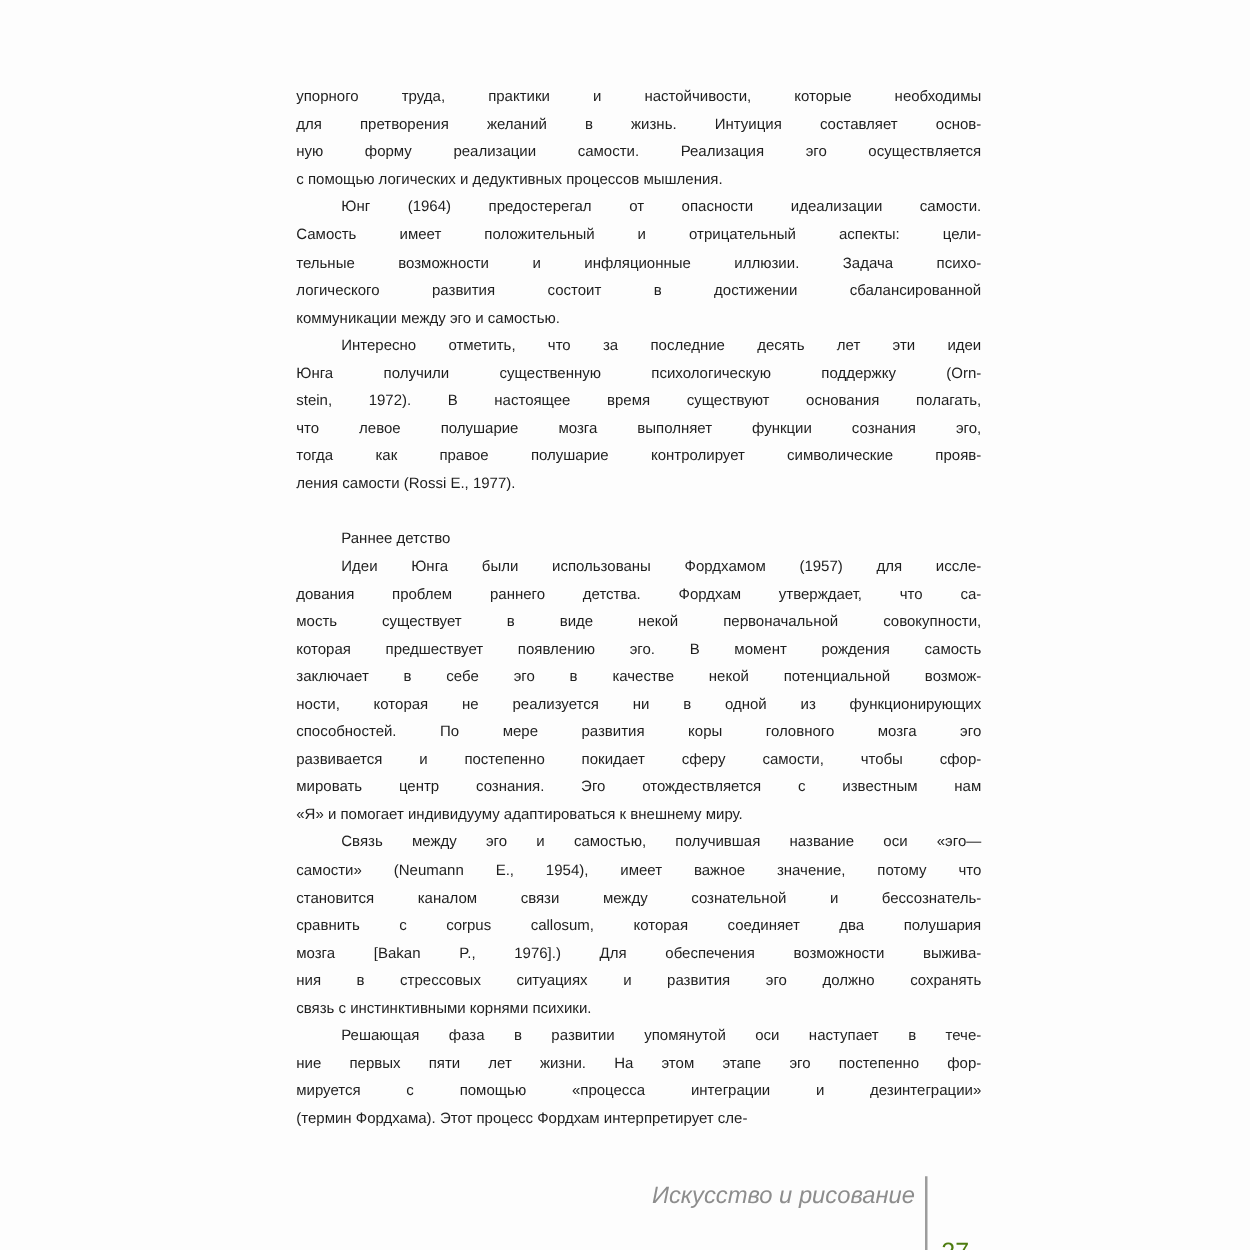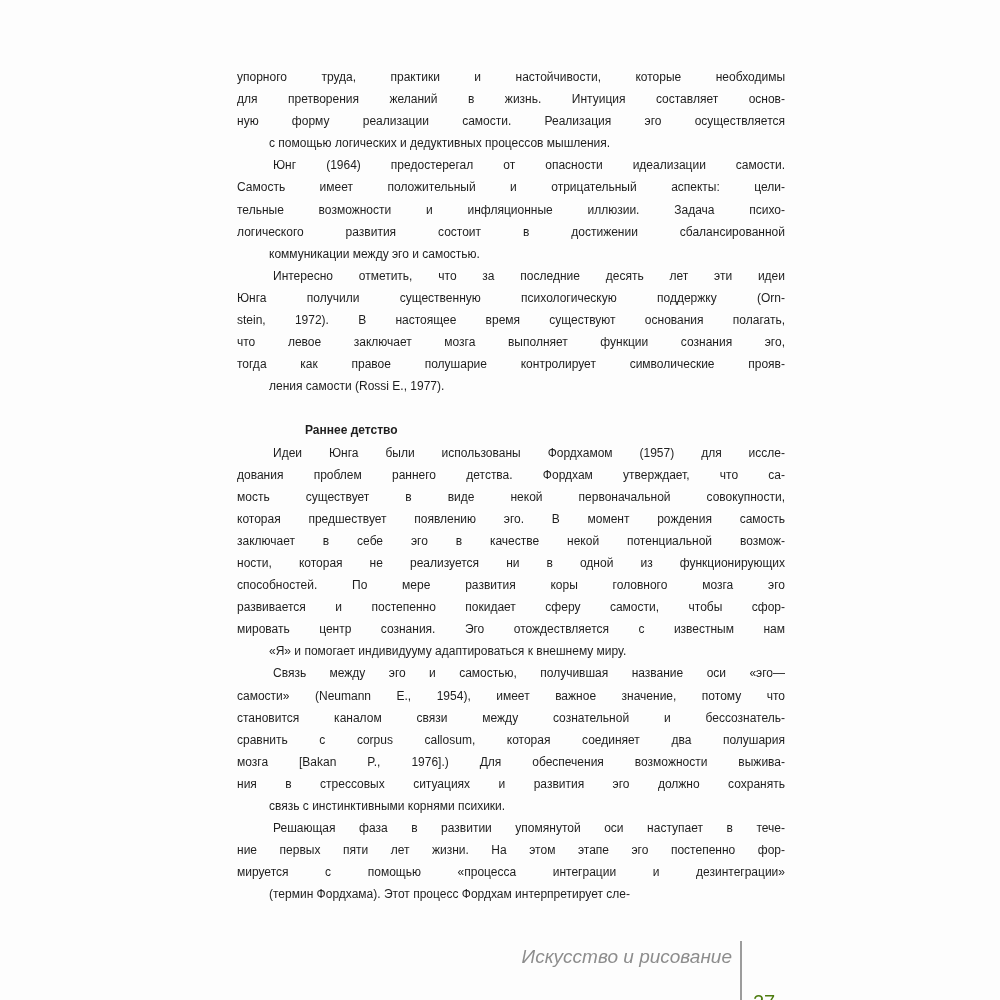--- a/index.html
+++ b/index.html
@@ -15,23 +15,23 @@
     left: 237px; top: 66px;
     width: 548px;
     color: #1e1e1e;
   }
   .line {
     font-size: 12px;
     line-height: 22.1px;
     text-align: justify;
     text-align-last: justify;
   }
-  .line.last { text-align-last: left; margin-left: 32px; }
+  .line.last { text-align-last: left; }
   .block.para.indent .line.first { text-indent: 36px; }
-  .block.heading { margin-top: 22px; font-weight: bold; }
+  .block.heading { margin-top: 22px; font-weight: normal; }
   .block.heading .line { text-align-last: left; text-indent: 36px; }
   .footer-title {
     position: absolute;
     top: 946px; right: 268px;
     font-style: italic;
     font-size: 19px;
     color: #8d8d8d;
   }
   .footer-divider {
     position: absolute;
@@ -60,21 +60,21 @@
       <div class="line first">Юнг (1964) предостерегал от опасности идеализации самости.</div>
       <div class="line">Самость имеет положительный и отрицательный аспекты: цели-</div>
       <div class="line">тельные возможности и инфляционные иллюзии. Задача психо-</div>
       <div class="line">логического развития состоит в достижении сбалансированной</div>
       <div class="line last">коммуникации между эго и самостью.</div>
     </div>
     <div class="block para indent">
       <div class="line first">Интересно отметить, что за последние десять лет эти идеи</div>
       <div class="line">Юнга получили существенную психологическую поддержку (Orn-</div>
       <div class="line">stein, 1972). В настоящее время существуют основания полагать,</div>
-      <div class="line">что левое заключает мозга выполняет функции сознания эго,</div>
+      <div class="line">что левое полушарие мозга выполняет функции сознания эго,</div>
       <div class="line">тогда как правое полушарие контролирует символические прояв-</div>
       <div class="line last">ления самости (Rossi E., 1977).</div>
     </div>
     <div class="block heading indent">
       <div class="line first last">Раннее детство</div>
     </div>
     <div class="block para indent">
       <div class="line first">Идеи Юнга были использованы Фордхамом (1957) для иссле-</div>
       <div class="line">дования проблем раннего детства. Фордхам утверждает, что са-</div>
       <div class="line">мость существует в виде некой первоначальной совокупности,</div>

